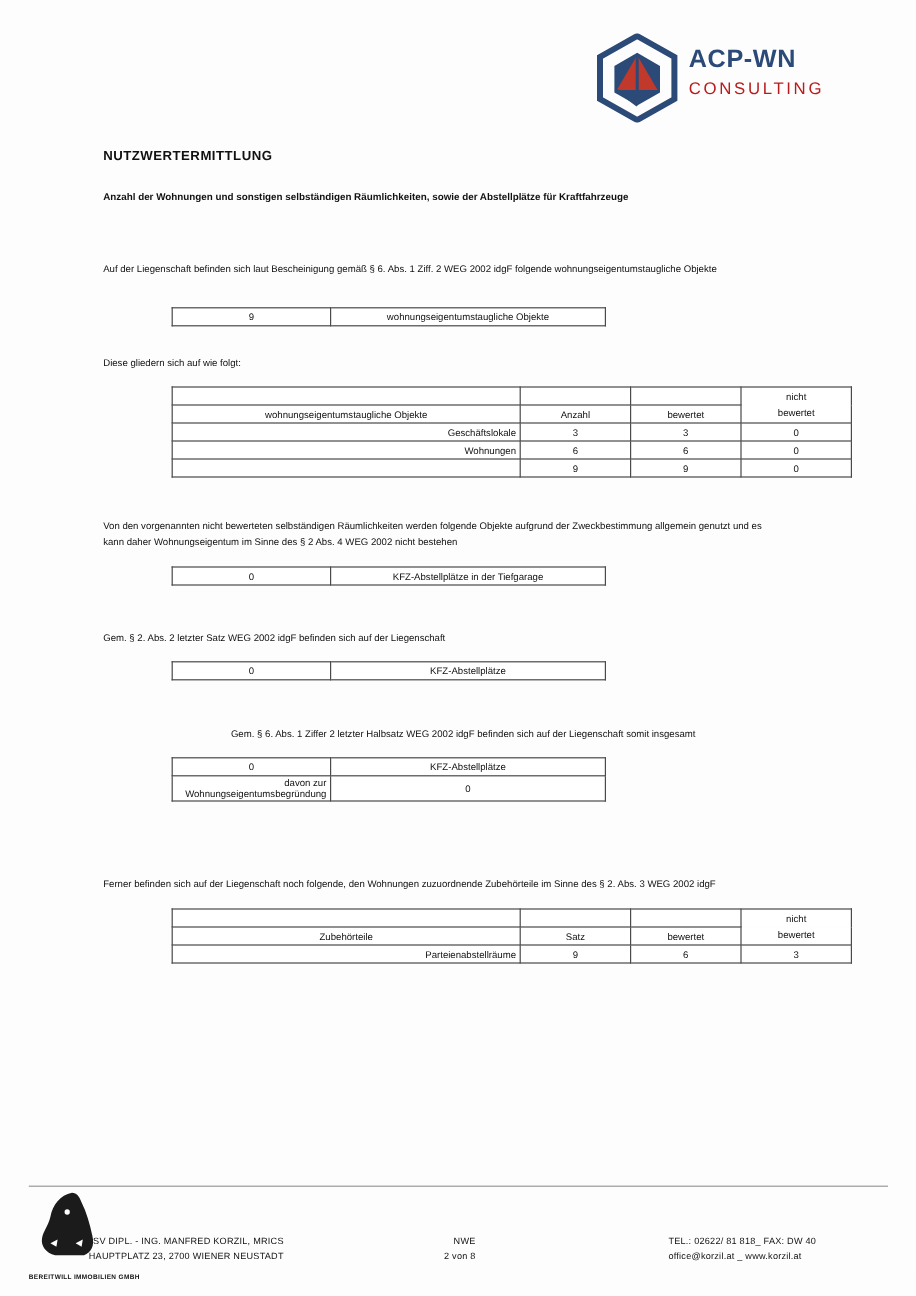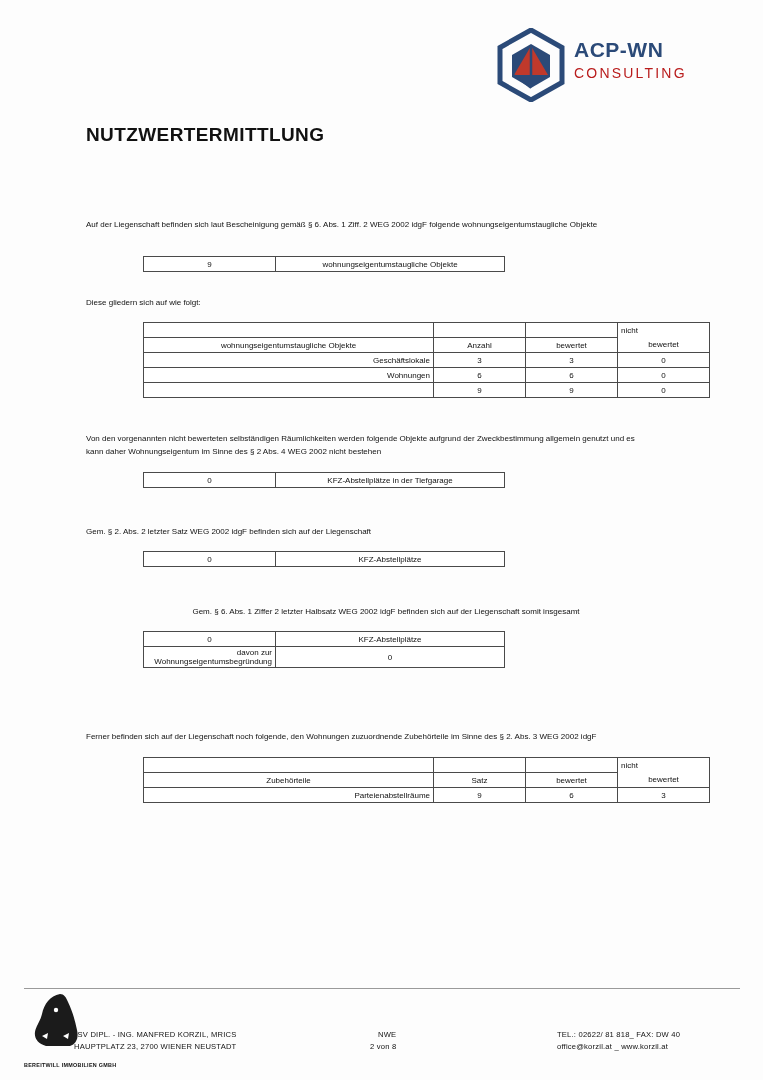--- a/index.html
+++ b/index.html
@@ -54,21 +54,21 @@
     color: #b91c1c;
     letter-spacing: 2.2px;
     line-height: 18px;
     margin-top: 2px;
   }
   
   .doc-title {
     position: absolute;
     left: 86px;
     top: 124px;
-    font-size: 19px;
+    font-size: 11px;
     font-weight: bold;
     letter-spacing: 0.4px;
     color: #111;
   }
   .doc-subtitle {
     position: absolute;
     left: 86px;
     top: 160px;
     font-size: 8.2px;
     font-weight: bold;
@@ -90,21 +90,21 @@
   table.doc td {
     border: 1px solid #4a4a4a;
     padding: 1px 3px;
     height: 12px;
     vertical-align: middle;
     background: #ffffff;
   }
   td.c { text-align: center; }
   td.l { text-align: right; }
   td.noborder { border: none; background: transparent; }
-  td.hdr { text-align: left; }
+  td.hdr { text-align: center; }
   .two-line { line-height: 9.5px; }
   
   .footer-rule {
     position: absolute;
     left: 24px;
     top: 988px;
     width: 716px;
     height: 1px;
     background: #9a9a9a;
   }
@@ -151,20 +151,21 @@
         <line x1="17" y1="47" x2="34" y2="60" stroke="#2b4a78" stroke-width="2"></line>
       </svg>
     </div>
     <div class="logo-text">
       <div class="logo-title">ACP-WN</div>
       <div class="logo-sub">CONSULTING</div>
     </div>
   </div>
 
   <div class="doc-title">NUTZWERTERMITTLUNG</div>
+  <div class="doc-subtitle">Anzahl der Wohnungen und sonstigen selbständigen Räumlichkeiten, sowie der Abstellplätze für Kraftfahrzeuge</div>
 
   <div class="para" style="left:86px; top:218px; width:600px;">Auf der Liegenschaft befinden sich laut Bescheinigung gemäß § 6. Abs. 1 Ziff. 2 WEG 2002 idgF folgende wohnungseigentumstaugliche Objekte</div>
 
   <table class="doc" style="left:143px; top:256px;">
     <tbody>
         <tr>
       <td class="c" style="width:125px;">9</td>
       <td class="c" style="width:222px;">wohnungseigentumstaugliche Objekte</td>
     </tr>
   </tbody>

